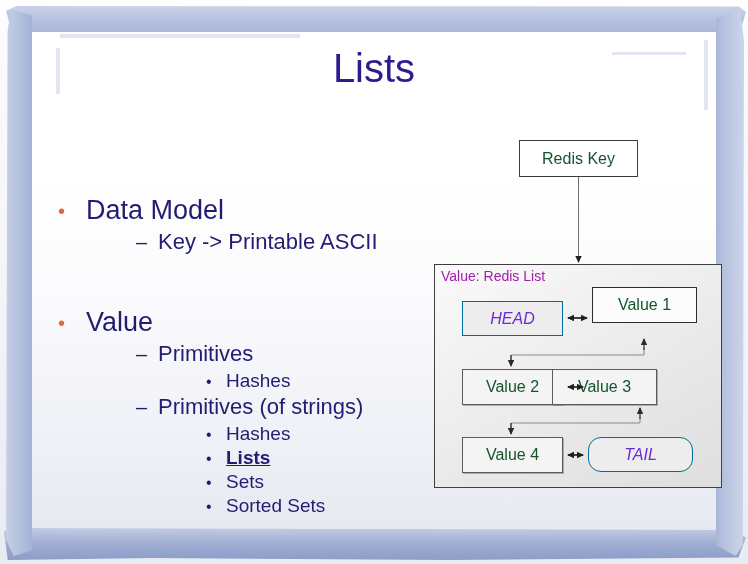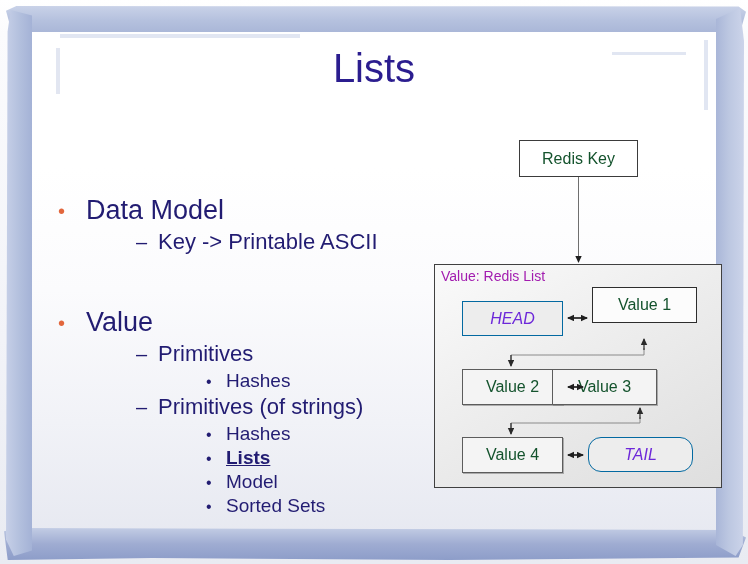--- a/index.html
+++ b/index.html
@@ -201,21 +201,21 @@
       <div class="row lvl3">
         <span class="mark">•</span>
         <span class="txt">Hashes</span>
       </div>
       <div class="row lvl3">
         <span class="mark">•</span>
         <span class="txt emph">Lists</span>
       </div>
       <div class="row lvl3">
         <span class="mark">•</span>
-        <span class="txt">Model</span>
+        <span class="txt">Sets</span>
       </div>
       <div class="row lvl3">
         <span class="mark">•</span>
         <span class="txt">Sorted Sets</span>
       </div>
     </div>
 
   <div class="diagram">
 
     <div class="box" id="redis-key-box">

